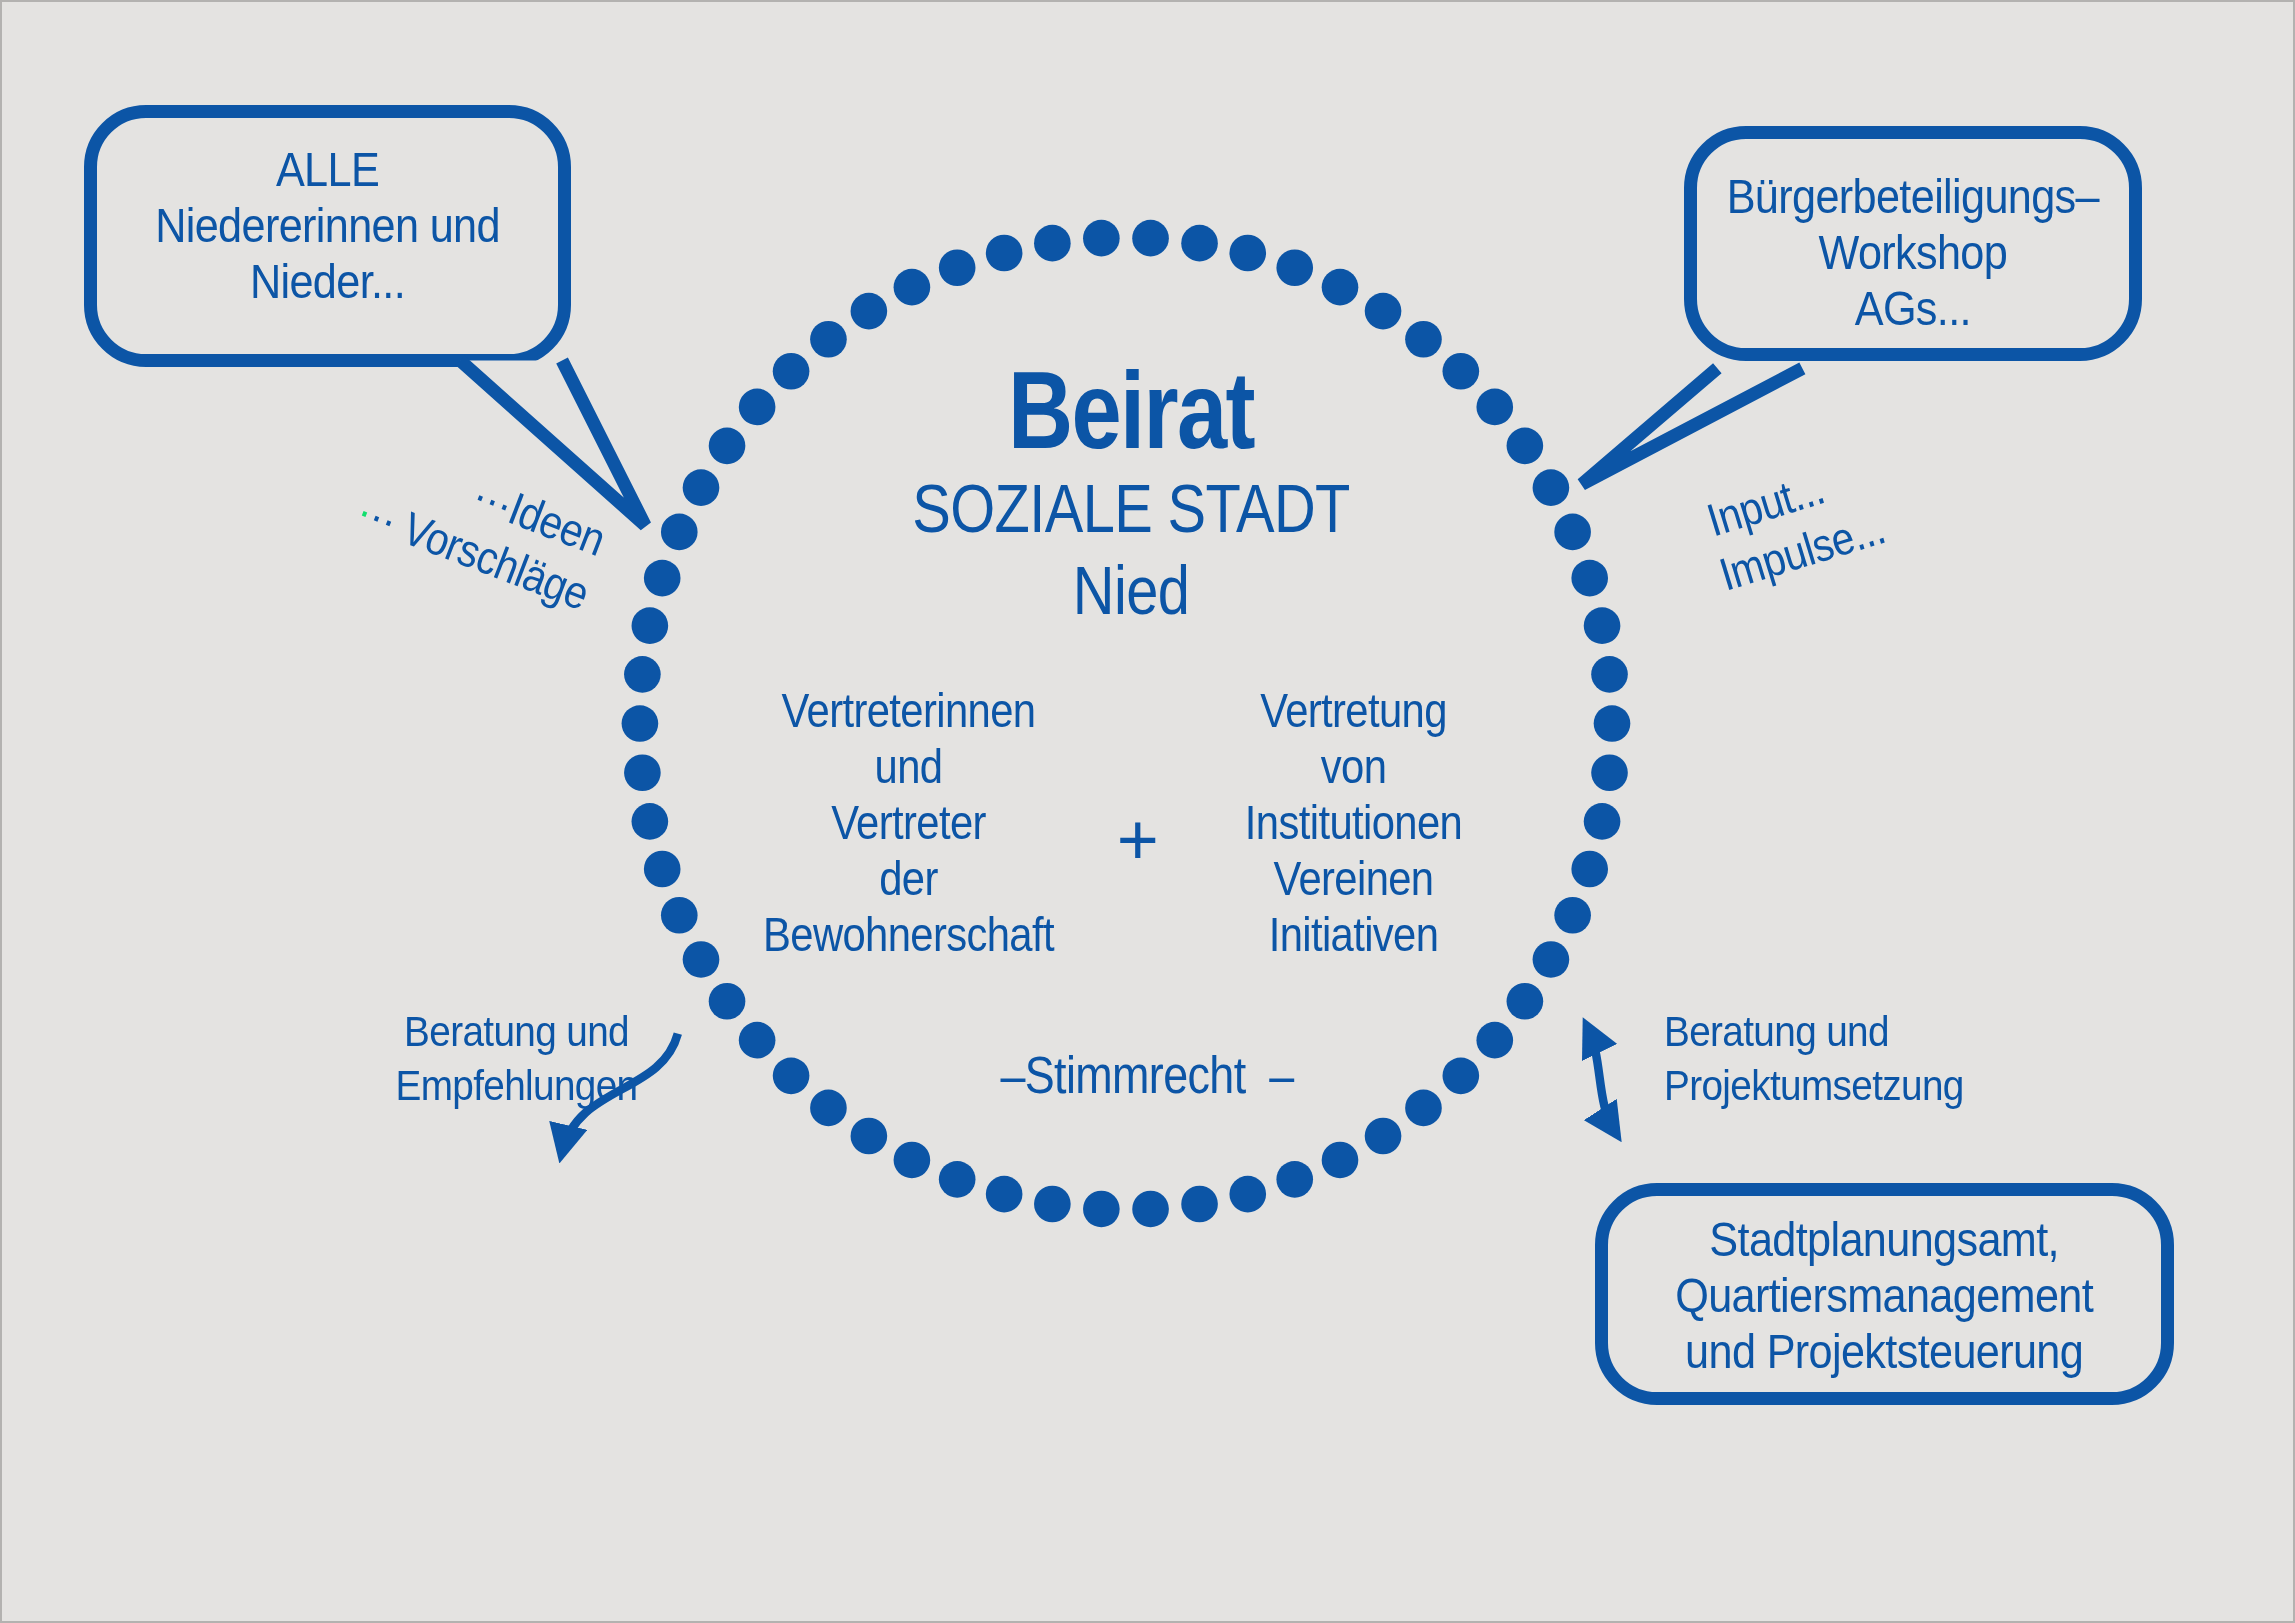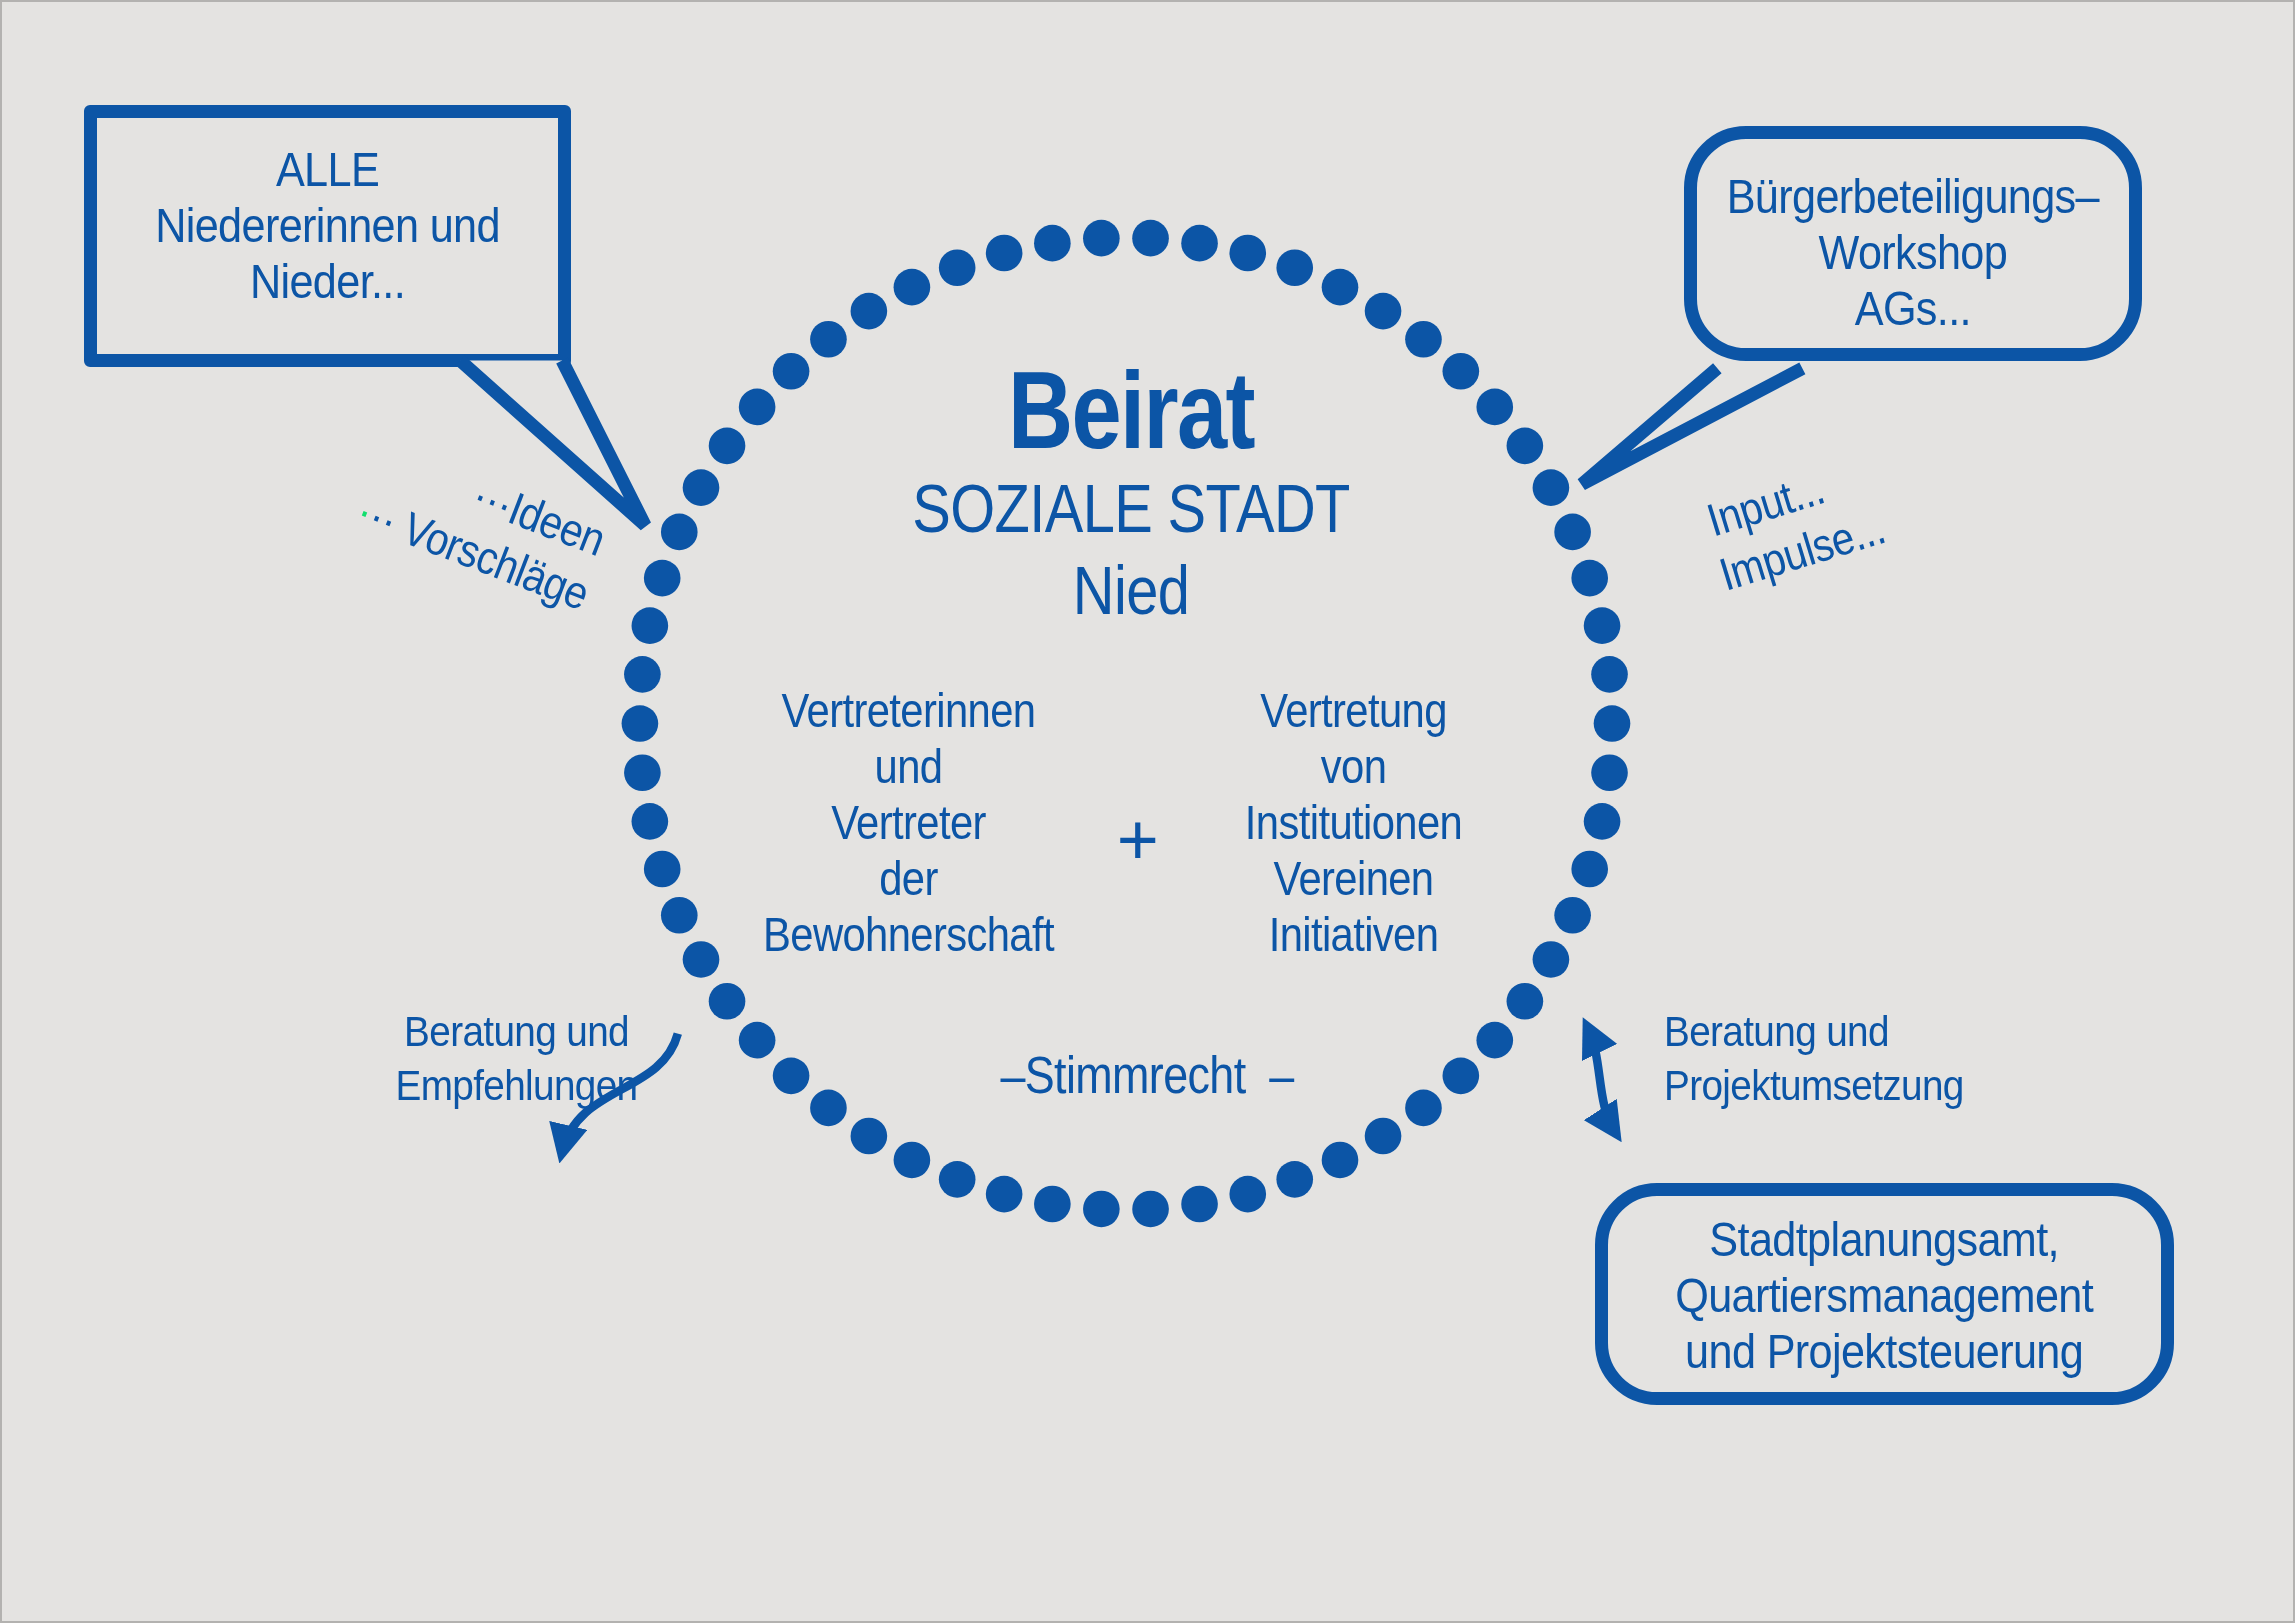--- a/index.html
+++ b/index.html
@@ -56,21 +56,21 @@
   .tail-stroke{fill:none;stroke:var(--ink);stroke-width:20;stroke-linejoin:miter;}
   .arrow{fill:none;stroke:var(--ink);stroke-width:13;}
   .arrowhead{fill:var(--ink);}
   #ring circle{fill:var(--ink);}
 </style>
 </head>
 <body>
 
 <div class="canvas">
 
-  <div class="bubble" style="left:82px;top:103px;width:487px;height:262px;border-radius:6px;">
+  <div class="bubble" style="left:82px;top:103px;width:487px;height:262px;">
     <div class="bubble-text" style="margin-top:23.6px;">
       <div class="bline">ALLE</div>
       <div class="bline">Niedererinnen und</div>
       <div class="bline">Nieder...</div>
     </div>
   </div>
 
   <div class="bubble" style="left:1682px;top:124px;width:458px;height:235px;">
     <div class="bubble-text" style="margin-top:30px;">
       <div class="bline">Bürgerbeteiligungs–</div>

